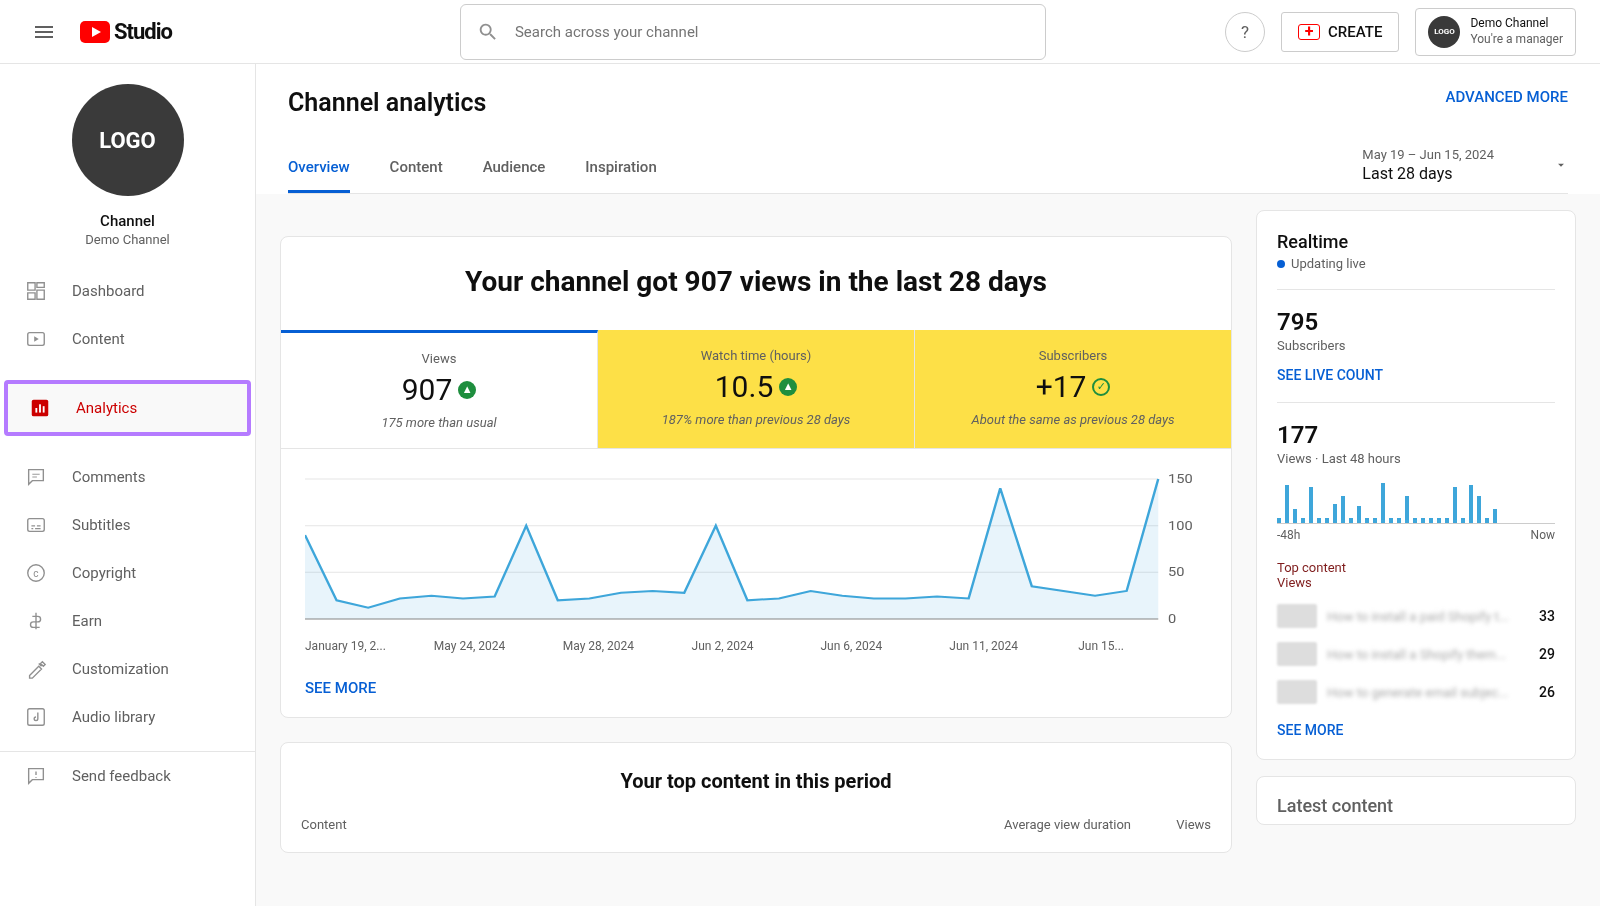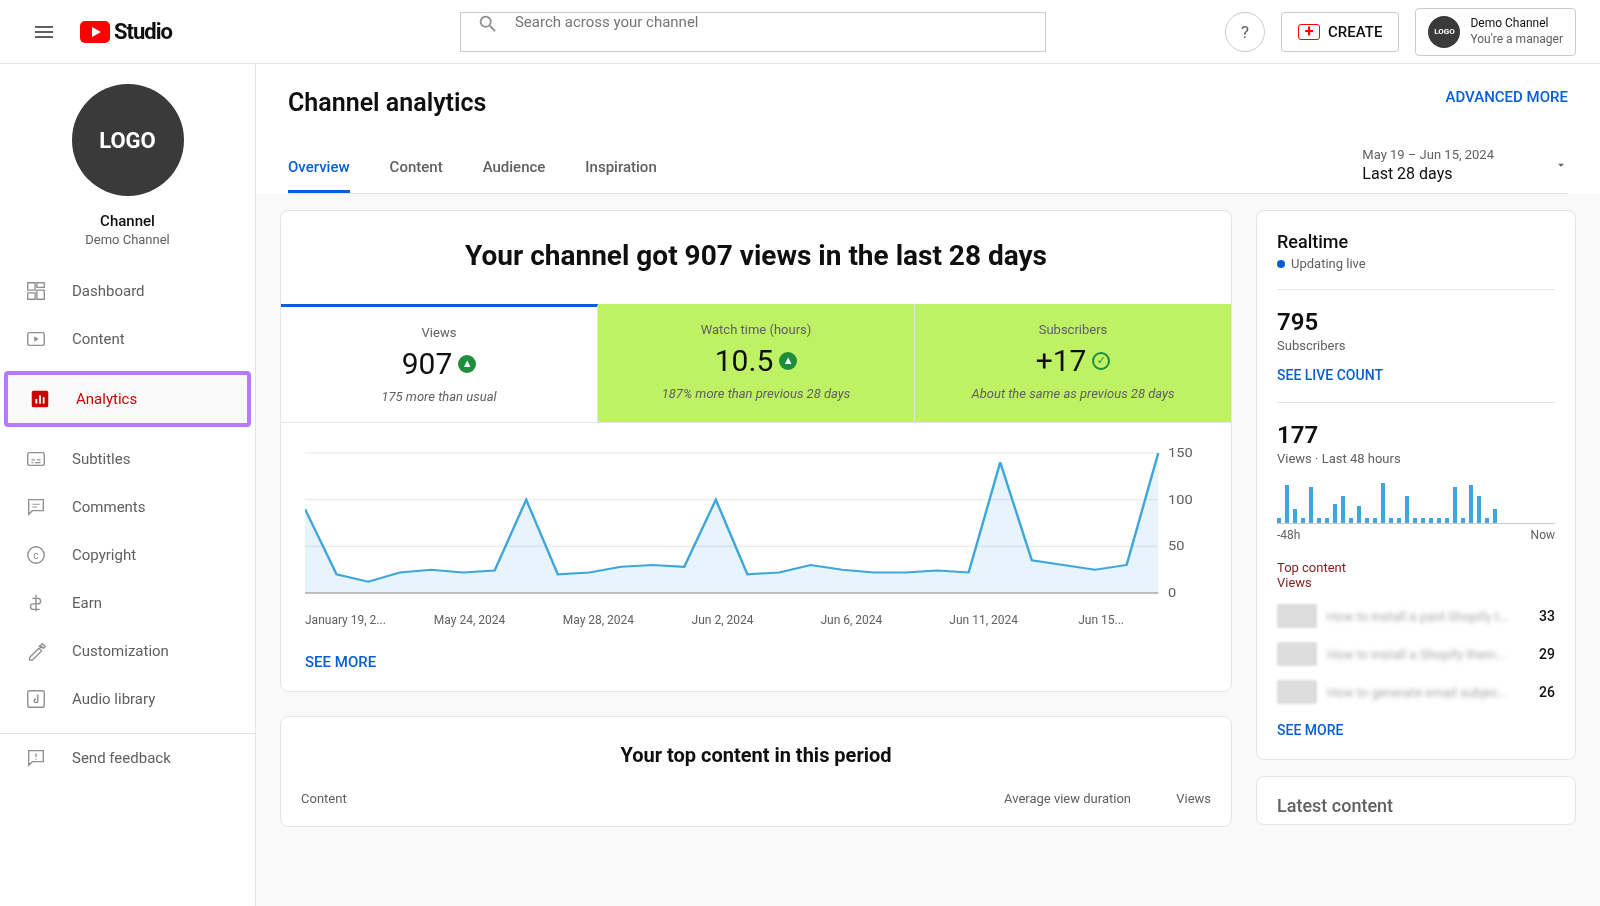--- a/index.html
+++ b/index.html
@@ -5,21 +5,21 @@
 * { margin: 0; padding: 0; box-sizing: border-box; font-family: Roboto, Arial, sans-serif; }
 body { background: #fff; color: #0f0f0f; width: 1600px; height: 906px; overflow: hidden; }
 
 .header { height: 64px; display: flex; align-items: center; padding: 0 24px; border-bottom: 1px solid #e5e5e5; }
 .menu-btn { width: 40px; height: 40px; display: flex; align-items: center; justify-content: center; cursor: pointer; }
 .logo-block { display: flex; align-items: center; margin-left: 16px; }
 .yt-icon { width: 30px; height: 22px; background: #ff0000; border-radius: 5px; display: flex; align-items: center; justify-content: center; }
 .yt-icon::after { content: ''; border-left: 9px solid #fff; border-top: 5px solid transparent; border-bottom: 5px solid transparent; margin-left: 2px; }
 .logo-text { font-size: 22px; font-weight: 700; margin-left: 4px; letter-spacing: -1px; }
 .search-wrap { flex: 0 0 auto; margin-left: 288px; }
-.search-box { width: 586px; height: 40px; border: 1px solid #ccc; border-radius: 0; display: flex; align-items: flex-start; padding: 0 16px; }
+.search-box { width: 586px; height: 56px; border: 1px solid #ccc; border-radius: 6px; display: flex; align-items: center; padding: 0 16px; }
 .search-box svg { flex-shrink: 0; }
 .search-input { border: none; outline: none; font-size: 15px; margin-left: 16px; width: 100%; color: #606060; }
 .header-right { margin-left: auto; display: flex; align-items: center; gap: 16px; }
 .help-btn { width: 40px; height: 40px; border-radius: 50%; border: 1px solid #ccc; display: flex; align-items: center; justify-content: center; font-size: 17px; color: #606060; cursor: pointer; }
 .create-btn { height: 40px; border: 1px solid #ccc; border-radius: 3px; display: flex; align-items: center; padding: 0 16px; gap: 8px; cursor: pointer; font-size: 15px; font-weight: 500; }
 .create-icon { width: 22px; height: 16px; border: 1.5px solid #ff0000; border-radius: 3px; display: flex; align-items: center; justify-content: center; color: #ff0000; font-size: 16px; font-weight: bold; line-height: 1; }
 .account-box { height: 48px; border: 1px solid #ccc; border-radius: 4px; display: flex; align-items: center; padding: 0 12px; gap: 10px; cursor: pointer; }
 .account-avatar { width: 32px; height: 32px; border-radius: 50%; background: #3a3a3a; display: flex; align-items: center; justify-content: center; color: #fff; font-size: 8px; font-weight: 700; }
 .account-texts { font-size: 12px; line-height: 1.3; }
 .account-role { color: #606060; }
@@ -27,21 +27,21 @@
 .body { display: flex; height: calc(906px - 64px); }
 .sidebar { width: 256px; border-right: 1px solid #e5e5e5; padding-top: 20px; overflow-y: auto; }
 .channel-avatar-wrap { display: flex; flex-direction: column; align-items: center; }
 .channel-avatar { width: 112px; height: 112px; border-radius: 50%; background: #3a3a3a; display: flex; align-items: center; justify-content: center; color: #fff; font-size: 22px; font-weight: 700; }
 .channel-label { margin-top: 16px; font-size: 15px; font-weight: 500; }
 .channel-name { font-size: 13px; color: #606060; margin-top: 2px; }
 .nav { margin-top: 20px; }
 .nav-item { height: 48px; display: flex; align-items: center; padding: 0 24px; gap: 24px; cursor: pointer; font-size: 15px; color: #606060; }
 .nav-item.active { color: #cc0000; background: #f9f9f9; }
 .nav-item .ico { width: 24px; height: 24px; display: flex; align-items: center; justify-content: center; }
-.highlight-box { border: 4px solid #b57bff; border-radius: 4px; margin: 8px 4px; }
+.highlight-box { border: 4px solid #b57bff; border-radius: 4px; margin: 17px 4px; }
 .highlight-box .nav-item { padding: 0 20px; }
 .nav-bottom { border-top: 1px solid #e5e5e5; margin-top: 10px; }
 
 .main { flex: 1; overflow: hidden; background: #f9f9f9; position: relative; }
 .main-header { background: #fff; padding: 24px 32px 0 32px; }
 .title-row { display: flex; justify-content: space-between; align-items: flex-start; }
 .page-title { font-size: 25px; font-weight: 600; }
 .adv-mode { color: #065fd4; font-size: 15px; font-weight: 500; cursor: pointer; }
 .tabs-row { display: flex; justify-content: space-between; align-items: flex-end; margin-top: 30px; border-bottom: 1px solid #e5e5e5; }
 .tabs { display: flex; gap: 40px; }
@@ -49,27 +49,27 @@
 .tab.active { color: #065fd4; border-bottom-color: #065fd4; }
 .date-picker { display: flex; align-items: center; gap: 60px; padding-bottom: 10px; cursor: pointer; }
 .date-texts { text-align: left; }
 .date-sub { font-size: 13px; color: #606060; }
 .date-main { font-size: 16px; margin-top: 2px; }
 
 .content-row { display: flex; gap: 24px; padding: 16px 24px; }
 .left-col { flex: 1; }
 .right-col { width: 320px; }
 
-.summary-card { background: #fff; border: 1px solid #e5e5e5; border-radius: 8px; overflow: hidden; }
+.summary-card { background: #fff; border: 1px solid #e5e5e5; border-radius: 8px; overflow: hidden; margin-top: 26px; }
 .headline { text-align: center; font-size: 28px; font-weight: 700; padding: 28px 20px 32px; }
 .metric-row { display: flex; border-bottom: 1px solid #e5e5e5; }
 .metric { flex: 1; text-align: center; padding: 18px 10px; border-right: 1px solid #e5e5e5; cursor: pointer; }
 .metric:last-child { border-right: none; }
 .metric.active { border-top: 3px solid #065fd4; }
-.metric:not(.active) { background: #bef264; }
+.metric:not(.active) { background: #fde047; }
 .metric-label { font-size: 13px; color: #606060; }
 .metric-value-row { display: flex; justify-content: center; align-items: center; gap: 6px; margin-top: 6px; }
 .metric-value { font-size: 30px; font-weight: 400; }
 .trend-up { width: 18px; height: 18px; border-radius: 50%; background: #1e8e3e; display: flex; align-items: center; justify-content: center; color: #fff; font-size: 11px; }
 .trend-check { width: 18px; height: 18px; border-radius: 50%; border: 2px solid #1e8e3e; display: flex; align-items: center; justify-content: center; color: #1e8e3e; font-size: 11px; }
 .metric-sub { font-size: 13px; color: #606060; font-style: italic; margin-top: 8px; }
 
 .chart-box { padding: 20px 24px; }
 .chart-svg { width: 100%; height: 160px; }
 .x-labels { display: flex; font-size: 12px; color: #606060; margin-top: 6px; }
@@ -177,34 +177,34 @@
                 <rect x="11" y="8" width="2" height="9" fill="#fff"></rect>
                 <rect x="15" y="10" width="2" height="7" fill="#fff"></rect>
               </svg>
             </div>
           <span>Analytics</span>
         </div>
       </div>
       <div class="nav-item">
         <div class="ico">
             <svg width="22" height="22" viewBox="0 0 24 24">
+              <path fill="none" stroke="#909090" stroke-width="1.5" d="M4 4h16v12H8l-4 4z"></path>
+              <path stroke="#909090" d="M8 9h8M8 12h5"></path>
+            </svg>
+          </div>
+        <span>Comments</span>
+      </div>
+      <div class="nav-item">
+        <div class="ico">
+            <svg width="22" height="22" viewBox="0 0 24 24">
               <rect x="3" y="5" width="18" height="14" rx="2" fill="none" stroke="#909090" stroke-width="1.5"></rect>
               <path stroke="#909090" stroke-width="1.5" d="M7 13h4M13 13h4M7 16h2M11 16h6"></path>
             </svg>
           </div>
         <span>Subtitles</span>
-      </div>
-      <div class="nav-item">
-        <div class="ico">
-            <svg width="22" height="22" viewBox="0 0 24 24">
-              <path fill="none" stroke="#909090" stroke-width="1.5" d="M4 4h16v12H8l-4 4z"></path>
-              <path stroke="#909090" d="M8 9h8M8 12h5"></path>
-            </svg>
-          </div>
-        <span>Comments</span>
       </div>
       <div class="nav-item">
         <div class="ico">
             <svg width="22" height="22" viewBox="0 0 24 24">
               <circle cx="12" cy="12" r="9" fill="none" stroke="#909090" stroke-width="1.5"></circle>
               <text x="12" y="16" text-anchor="middle" font-size="11" fill="#909090">c</text>
             </svg>
           </div>
         <span>Copyright</span>
       </div>

